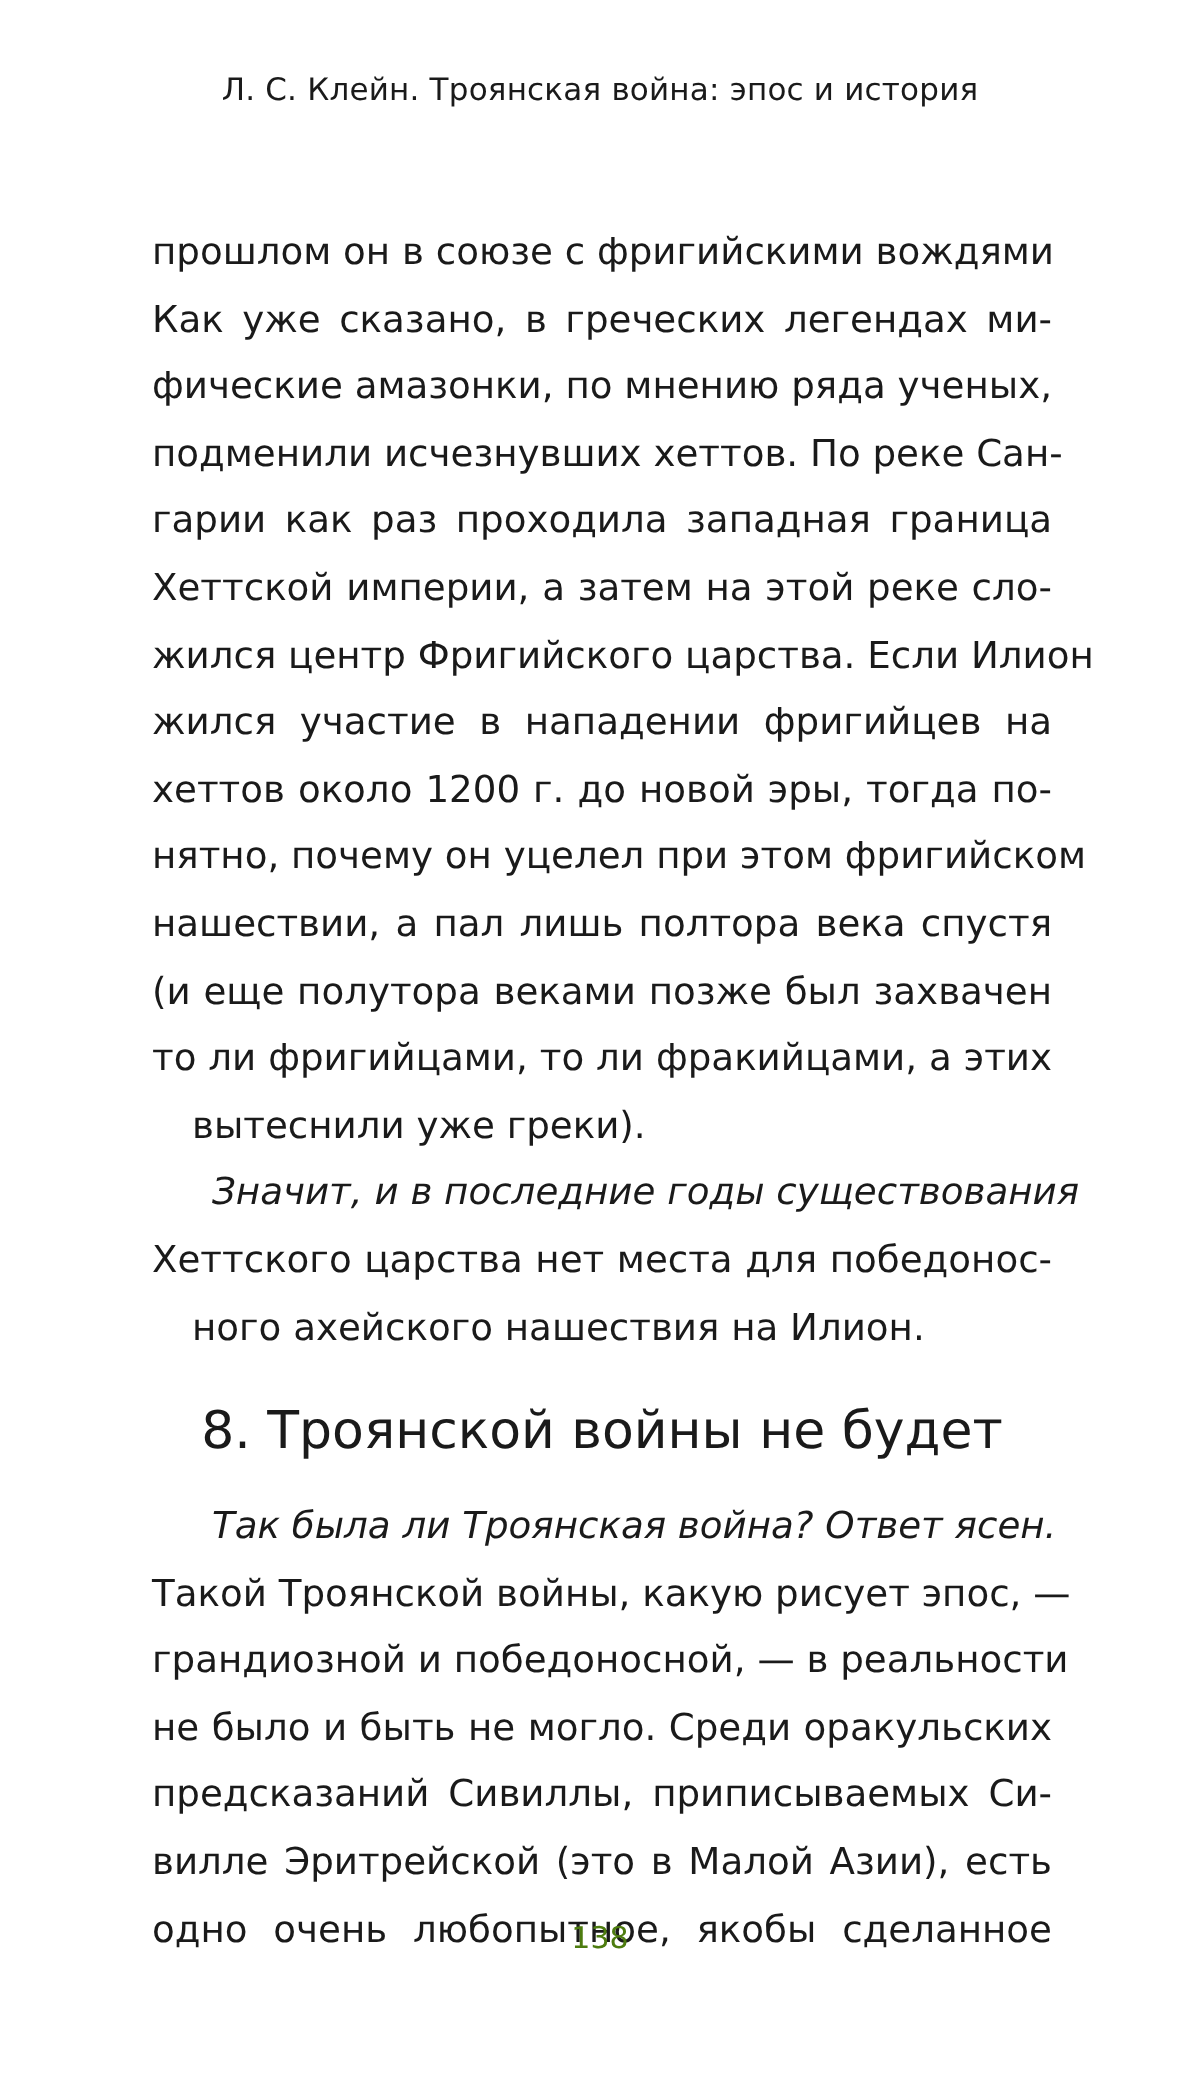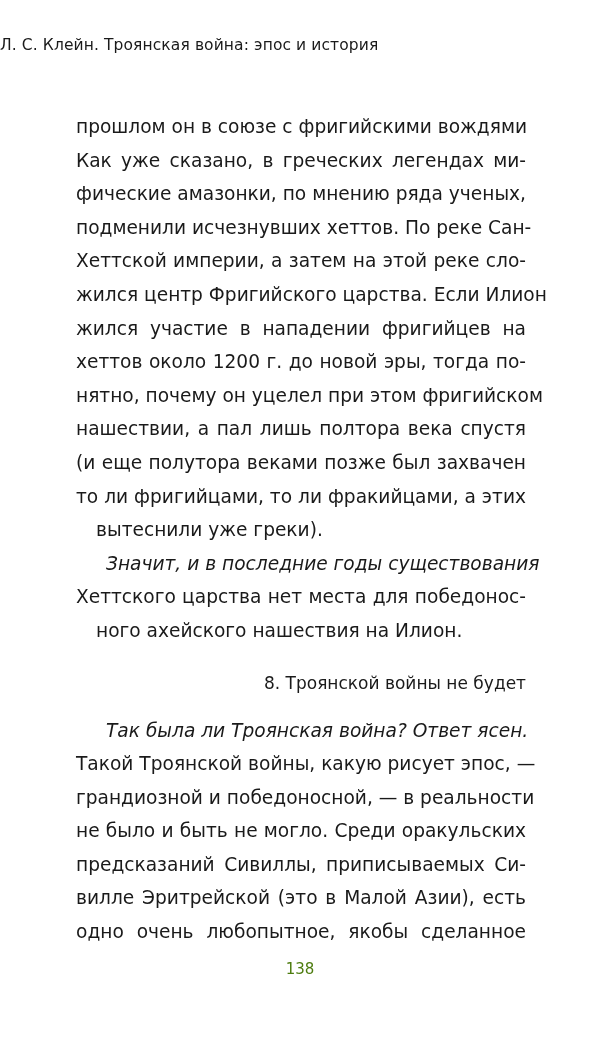--- a/index.html
+++ b/index.html
@@ -13,21 +13,21 @@
       position: relative;
       overflow: hidden;
       font-family: "DejaVu Sans", "Liberation Sans", sans-serif;
       color: #1a1a1a;
     }
     .running-header {
       position: absolute;
       top: 36px;
       left: 0;
       width: 600px;
-      text-align: left;
+      text-align: center;
       font-size: 15.5px;
       letter-spacing: 0.1px;
       color: #1a1a1a;
     }
     .page-body {
       position: absolute;
       top: 110px;
       left: 76px;
       width: 450px;
     }
@@ -46,22 +46,22 @@
     }
     .line.indent {
       padding-left: 30px;
       font-style: italic;
     }
     .section-heading {
       height: 58px;
       line-height: 58px;
       margin-top: 6px;
       margin-bottom: 2px;
-      text-align: right;
-      font-size: 17px;
+      text-align: center;
+      font-size: 26px;
       white-space: nowrap;
     }
     .page-number {
       position: absolute;
       top: 960px;
       left: 0;
       width: 600px;
       text-align: center;
       font-size: 15px;
       color: #4d7c0f;
@@ -72,20 +72,21 @@
 
 <div class="running-header">Л. С. Клейн. Троянская война: эпос и история</div>
 
 <div class="page-body">
 
   <div class="paragraph">
     <div class="line">прошлом он в союзе с фригийскими вождями</div>
     <div class="line">Как уже сказано, в греческих легендах ми-</div>
     <div class="line">фические амазонки, по мнению ряда ученых,</div>
     <div class="line">подменили исчезнувших хеттов. По реке Сан-</div>
+    <div class="line">гарии как раз проходила западная граница</div>
     <div class="line">Хеттской империи, а затем на этой реке сло-</div>
     <div class="line">жился центр Фригийского царства. Если Илион</div>
     <div class="line">жился участие в нападении фригийцев на</div>
     <div class="line">хеттов около 1200 г. до новой эры, тогда по-</div>
     <div class="line">нятно, почему он уцелел при этом фригийском</div>
     <div class="line">нашествии, а пал лишь полтора века спустя</div>
     <div class="line">(и еще полутора веками позже был захвачен</div>
     <div class="line">то ли фригийцами, то ли фракийцами, а этих</div>
     <div class="line last">вытеснили уже греки).</div>
   </div>

